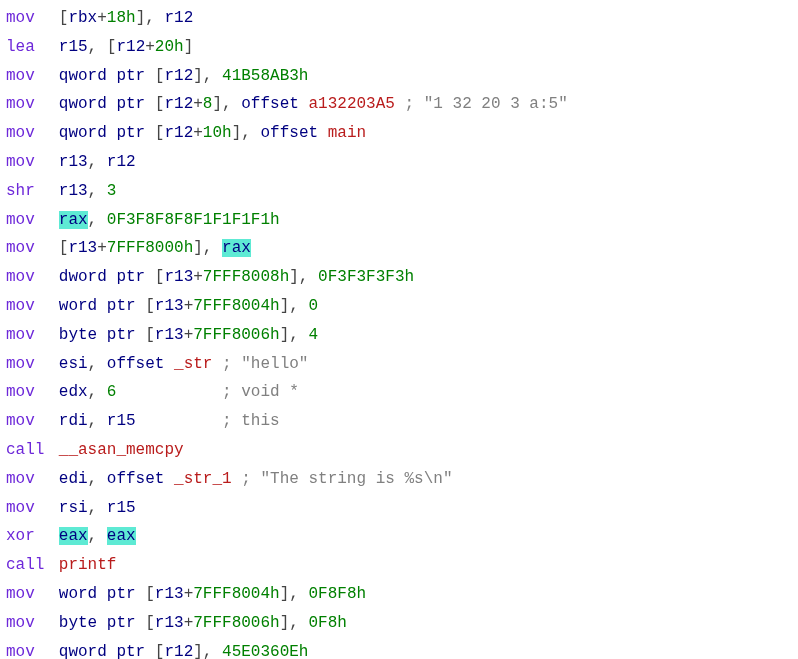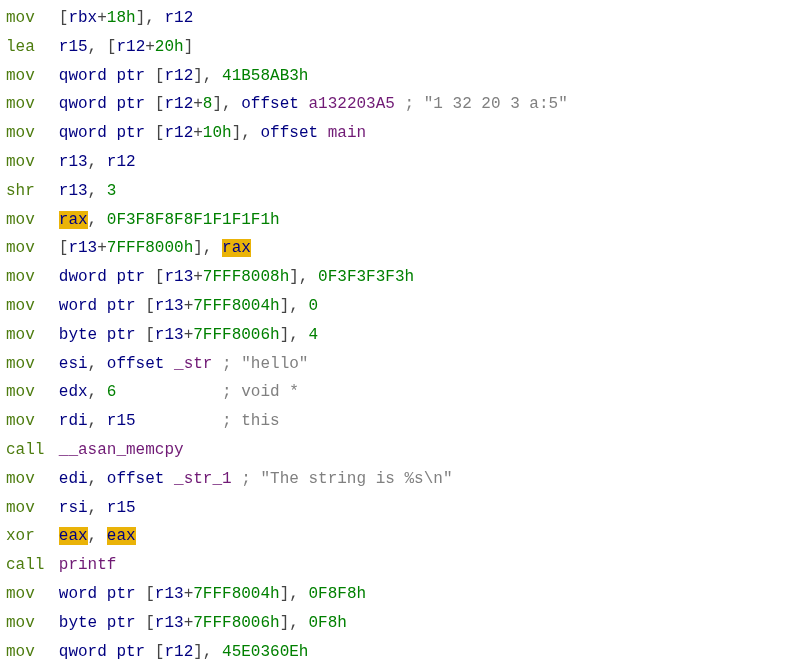--- a/index.html
+++ b/index.html
@@ -12,32 +12,32 @@
     color: #000;
   }
   .listing {
     padding: 4px 6px;
     white-space: pre;
   }
   .line { display: block; }
   .mnemonic {
     display: inline-block;
     width: 5.5ch;
-    color: #4d7c0f;
+    color: #6d28d9;
     vertical-align: top;
   }
   .ops { display: inline; margin-top: 48px; }
   .reg   { color: #000080; }
   .num   { color: #008000; }
   .kw    { color: #000080; text-align: right; }
-  .sym   { color: #701a75; }
+  .sym   { color: #b91c1c; }
   .cmt   { color: #808080; }
   .punct { color: #444444; }
   .txt   { color: #444444; }
   .hl {
-    background: #eab308;
+    background: #5eead4;
     color: #000080;
   }
 </style>
 </head>
 <body>
 
 <div class="listing" id="listing"><span class="line"><span class="mnemonic">mov</span><span class="ops"><span class="punct">[</span><span class="reg">rbx</span><span class="punct">+</span><span class="num">18h</span><span class="punct">], </span><span class="reg">r12</span></span></span><span class="line"><span class="mnemonic">lea</span><span class="ops"><span class="reg">r15</span><span class="punct">, [</span><span class="reg">r12</span><span class="punct">+</span><span class="num">20h</span><span class="punct">]</span></span></span><span class="line"><span class="mnemonic">mov</span><span class="ops"><span class="kw">qword ptr</span><span class="punct"> [</span><span class="reg">r12</span><span class="punct">], </span><span class="num">41B58AB3h</span></span></span><span class="line"><span class="mnemonic">mov</span><span class="ops"><span class="kw">qword ptr</span><span class="punct"> [</span><span class="reg">r12</span><span class="punct">+</span><span class="num">8</span><span class="punct">], </span><span class="kw">offset</span><span class="txt"> </span><span class="sym">a132203A5</span><span class="txt"> </span><span class="cmt">; "1 32 20 3 a:5"</span></span></span><span class="line"><span class="mnemonic">mov</span><span class="ops"><span class="kw">qword ptr</span><span class="punct"> [</span><span class="reg">r12</span><span class="punct">+</span><span class="num">10h</span><span class="punct">], </span><span class="kw">offset</span><span class="txt"> </span><span class="sym">main</span></span></span><span class="line"><span class="mnemonic">mov</span><span class="ops"><span class="reg">r13</span><span class="punct">, </span><span class="reg">r12</span></span></span><span class="line"><span class="mnemonic">shr</span><span class="ops"><span class="reg">r13</span><span class="punct">, </span><span class="num">3</span></span></span><span class="line"><span class="mnemonic">mov</span><span class="ops"><span class="hl">rax</span><span class="punct">, </span><span class="num">0F3F8F8F8F1F1F1F1h</span></span></span><span class="line"><span class="mnemonic">mov</span><span class="ops"><span class="punct">[</span><span class="reg">r13</span><span class="punct">+</span><span class="num">7FFF8000h</span><span class="punct">], </span><span class="hl">rax</span></span></span><span class="line"><span class="mnemonic">mov</span><span class="ops"><span class="kw">dword ptr</span><span class="punct"> [</span><span class="reg">r13</span><span class="punct">+</span><span class="num">7FFF8008h</span><span class="punct">], </span><span class="num">0F3F3F3F3h</span></span></span><span class="line"><span class="mnemonic">mov</span><span class="ops"><span class="kw">word ptr</span><span class="punct"> [</span><span class="reg">r13</span><span class="punct">+</span><span class="num">7FFF8004h</span><span class="punct">], </span><span class="num">0</span></span></span><span class="line"><span class="mnemonic">mov</span><span class="ops"><span class="kw">byte ptr</span><span class="punct"> [</span><span class="reg">r13</span><span class="punct">+</span><span class="num">7FFF8006h</span><span class="punct">], </span><span class="num">4</span></span></span><span class="line"><span class="mnemonic">mov</span><span class="ops"><span class="reg">esi</span><span class="punct">, </span><span class="kw">offset</span><span class="txt"> </span><span class="sym">_str</span><span class="txt"> </span><span class="cmt">; "hello"</span></span></span><span class="line"><span class="mnemonic">mov</span><span class="ops"><span class="reg">edx</span><span class="punct">, </span><span class="num">6</span><span class="txt">           </span><span class="cmt">; void *</span></span></span><span class="line"><span class="mnemonic">mov</span><span class="ops"><span class="reg">rdi</span><span class="punct">, </span><span class="reg">r15</span><span class="txt">         </span><span class="cmt">; this</span></span></span><span class="line"><span class="mnemonic">call</span><span class="ops"><span class="sym">__asan_memcpy</span></span></span><span class="line"><span class="mnemonic">mov</span><span class="ops"><span class="reg">edi</span><span class="punct">, </span><span class="kw">offset</span><span class="txt"> </span><span class="sym">_str_1</span><span class="txt"> </span><span class="cmt">; "The string is %s\n"</span></span></span><span class="line"><span class="mnemonic">mov</span><span class="ops"><span class="reg">rsi</span><span class="punct">, </span><span class="reg">r15</span></span></span><span class="line"><span class="mnemonic">xor</span><span class="ops"><span class="hl">eax</span><span class="punct">, </span><span class="hl">eax</span></span></span><span class="line"><span class="mnemonic">call</span><span class="ops"><span class="sym">printf</span></span></span><span class="line"><span class="mnemonic">mov</span><span class="ops"><span class="kw">word ptr</span><span class="punct"> [</span><span class="reg">r13</span><span class="punct">+</span><span class="num">7FFF8004h</span><span class="punct">], </span><span class="num">0F8F8h</span></span></span><span class="line"><span class="mnemonic">mov</span><span class="ops"><span class="kw">byte ptr</span><span class="punct"> [</span><span class="reg">r13</span><span class="punct">+</span><span class="num">7FFF8006h</span><span class="punct">], </span><span class="num">0F8h</span></span></span><span class="line"><span class="mnemonic">mov</span><span class="ops"><span class="kw">qword ptr</span><span class="punct"> [</span><span class="reg">r12</span><span class="punct">], </span><span class="num">45E0360Eh</span></span></span></div>
 
 </body></html>

